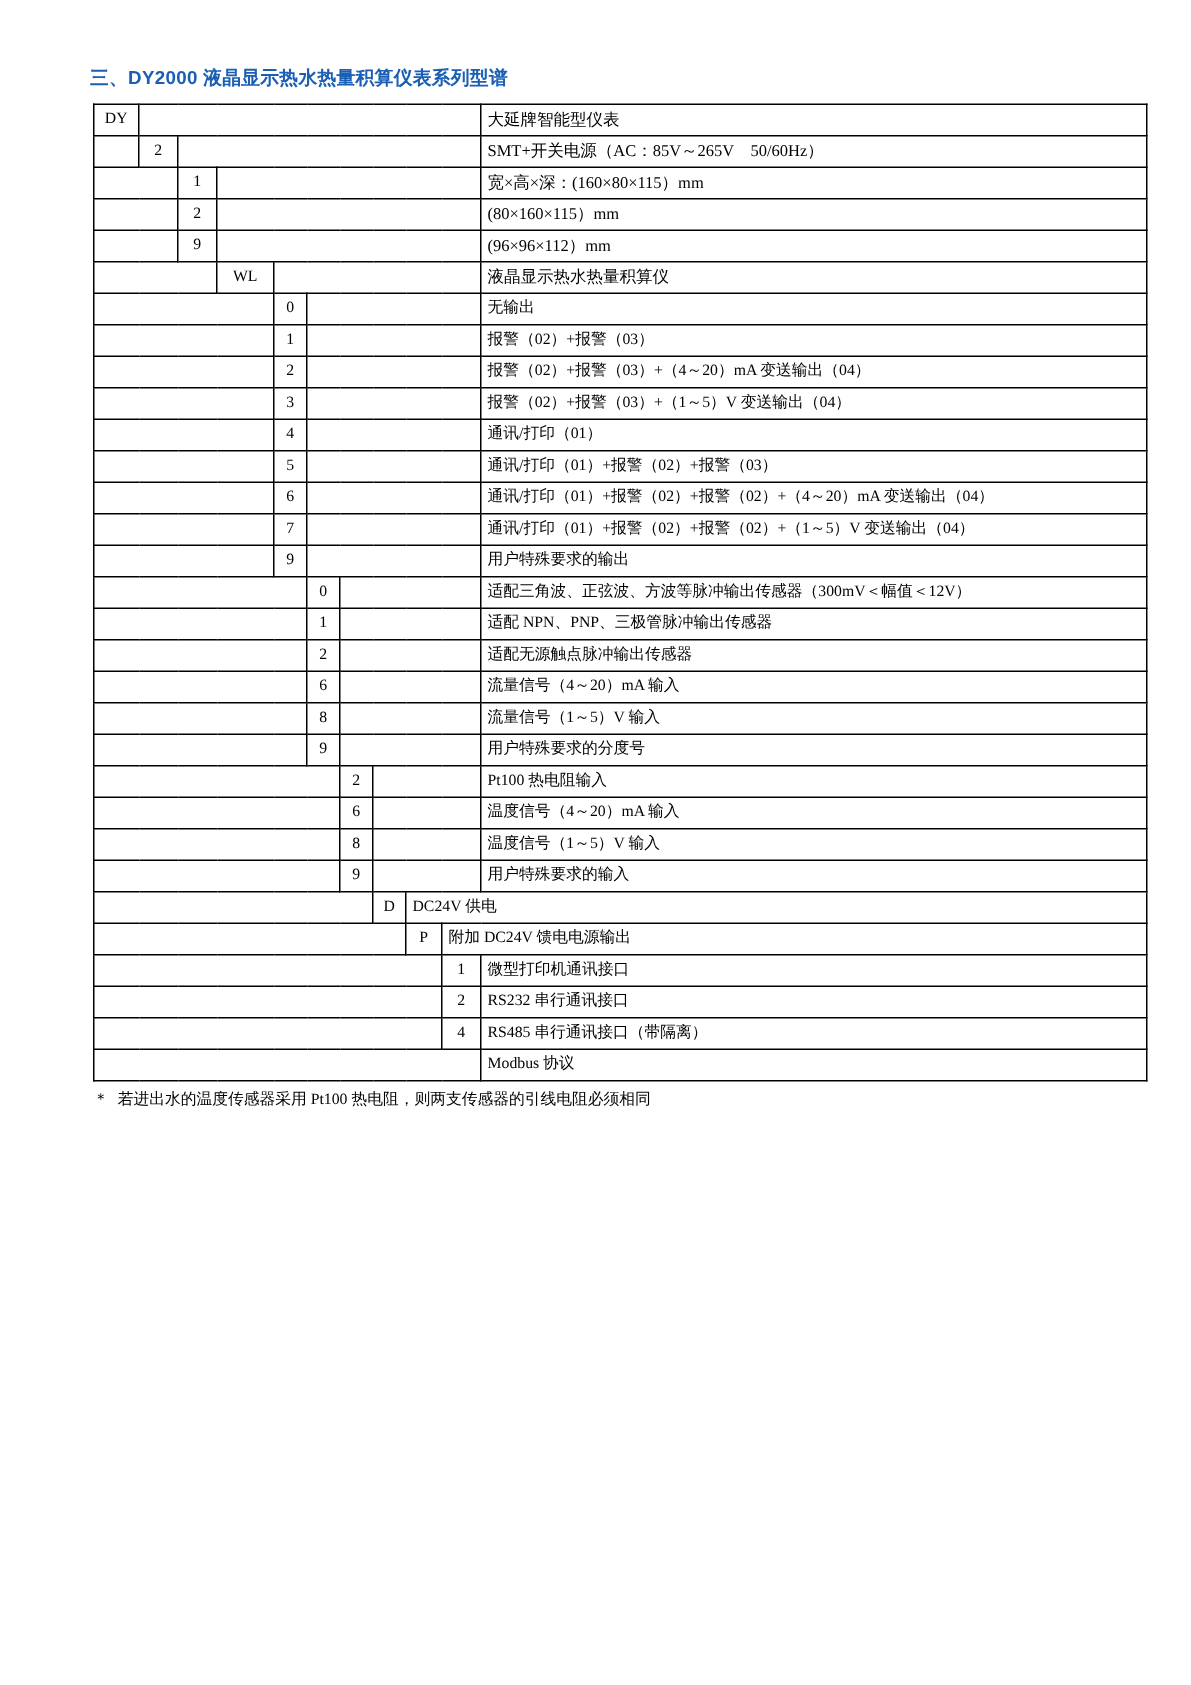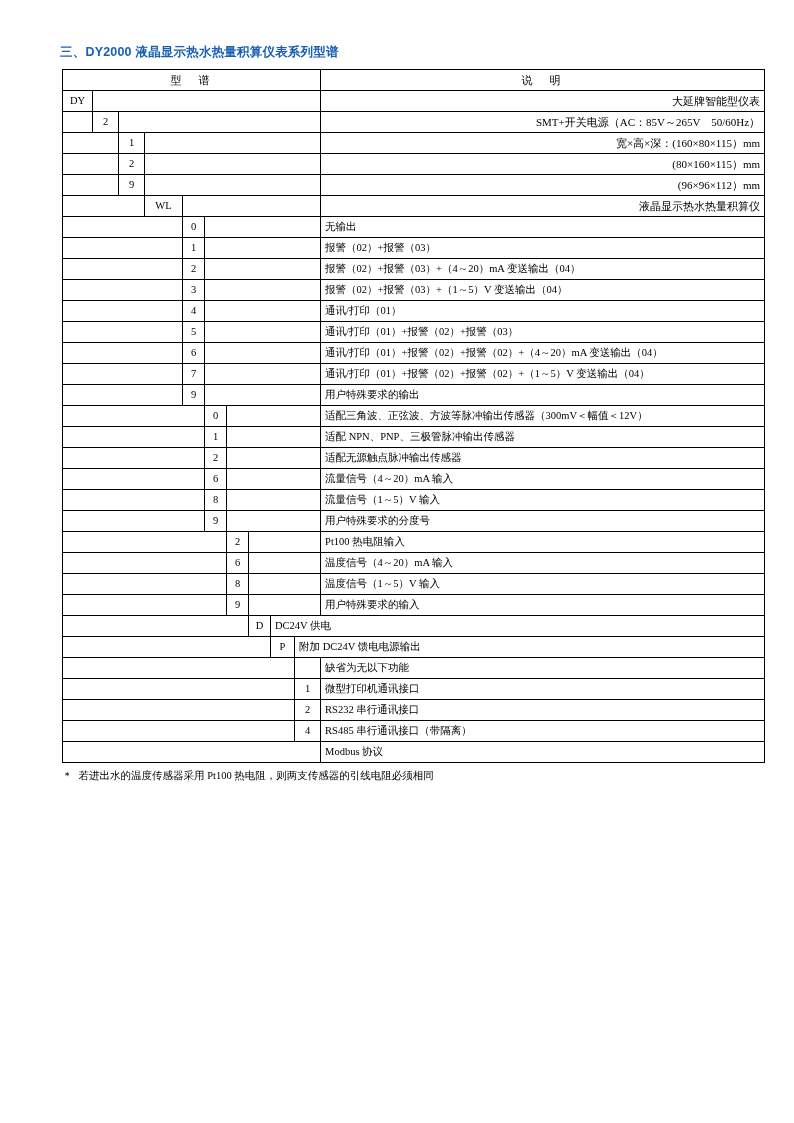--- a/index.html
+++ b/index.html
@@ -52,21 +52,21 @@
   td.code {
     text-align: center;
     font-size: 10.5px;
   }
   td.hdr {
     text-align: center;
     font-size: 11px;
     letter-spacing: 3px;
   }
   td.ctr {
-    text-align: right;
+    text-align: left;
   }
   td.desc {
     text-align: left;
     padding-left: 6px;
     font-size: 10.5px;
   }
   .footnote {
     margin-top: 6px;
     margin-left: 4px;
     font-size: 10.5px;
@@ -91,24 +91,20 @@
       <col style="width:38px">
       <col style="width:22px">
       <col style="width:22px">
       <col style="width:22px">
       <col style="width:22px">
       <col style="width:24px">
       <col style="width:26px">
       <col style="width:444px">
     </colgroup>
     <tbody id="table-body">
-      <tr>
-        <td class="hdr" colspan="10">型　谱</td>
-        <td class="hdr">说　明</td>
-      </tr>
     <tr>
           <td class="code" colspan="1">DY</td>
           <td class="blank" colspan="9"></td>
           <td class="ctr" colspan="1">大延牌智能型仪表</td>
         </tr>
         <tr>
           <td class="blank" colspan="1"></td>
           <td class="code" colspan="1">2</td>
           <td class="blank" colspan="8"></td>
           <td class="ctr" colspan="1">SMT+开关电源（AC：85V～265V　50/60Hz）</td>
@@ -256,25 +252,20 @@
           <td class="code" colspan="1">D</td>
           <td class="desc" colspan="3">DC24V 供电</td>
         </tr>
         <tr>
           <td class="blank" colspan="8"></td>
           <td class="code" colspan="1">P</td>
           <td class="desc" colspan="2">附加 DC24V 馈电电源输出</td>
         </tr>
         <tr>
           <td class="blank" colspan="9"></td>
-          <td class="code" colspan="1"></td>
-          <td class="desc" colspan="1">缺省为无以下功能</td>
-        </tr>
-        <tr>
-          <td class="blank" colspan="9"></td>
           <td class="code" colspan="1">1</td>
           <td class="desc" colspan="1">微型打印机通讯接口</td>
         </tr>
         <tr>
           <td class="blank" colspan="9"></td>
           <td class="code" colspan="1">2</td>
           <td class="desc" colspan="1">RS232 串行通讯接口</td>
         </tr>
         <tr>
           <td class="blank" colspan="9"></td>

